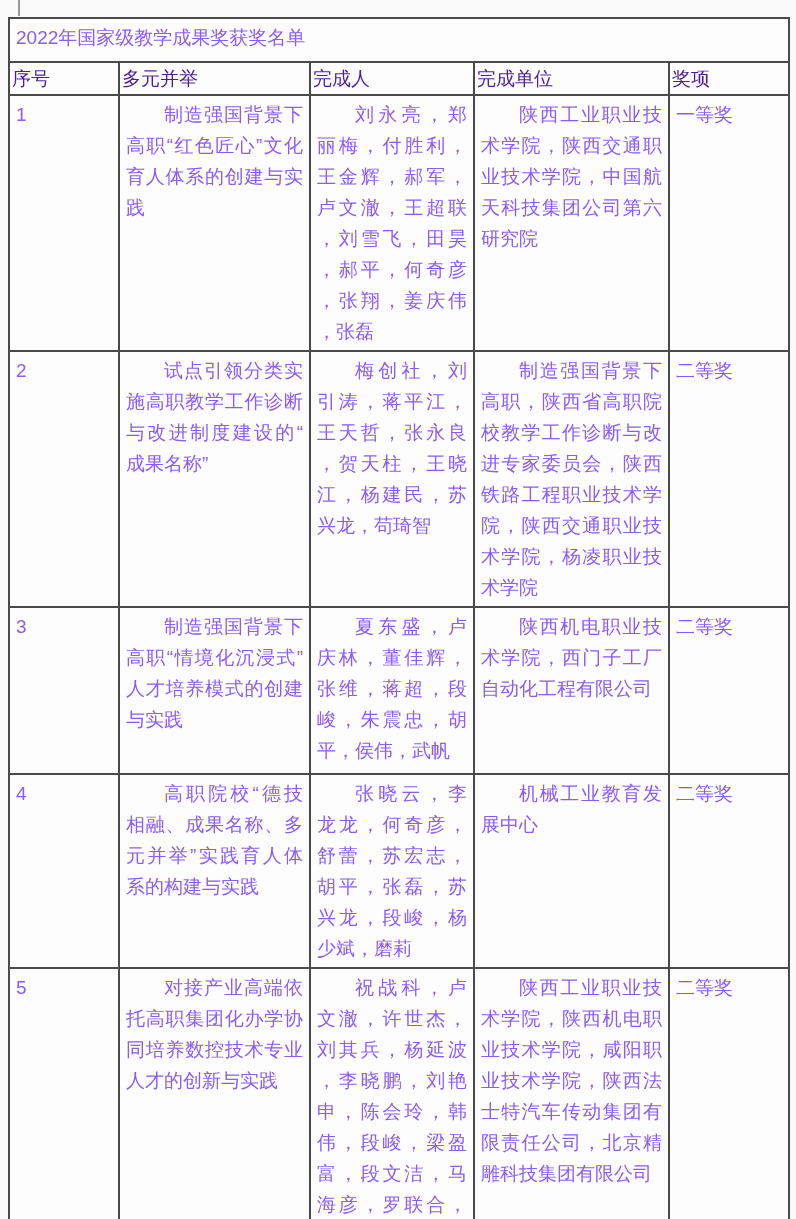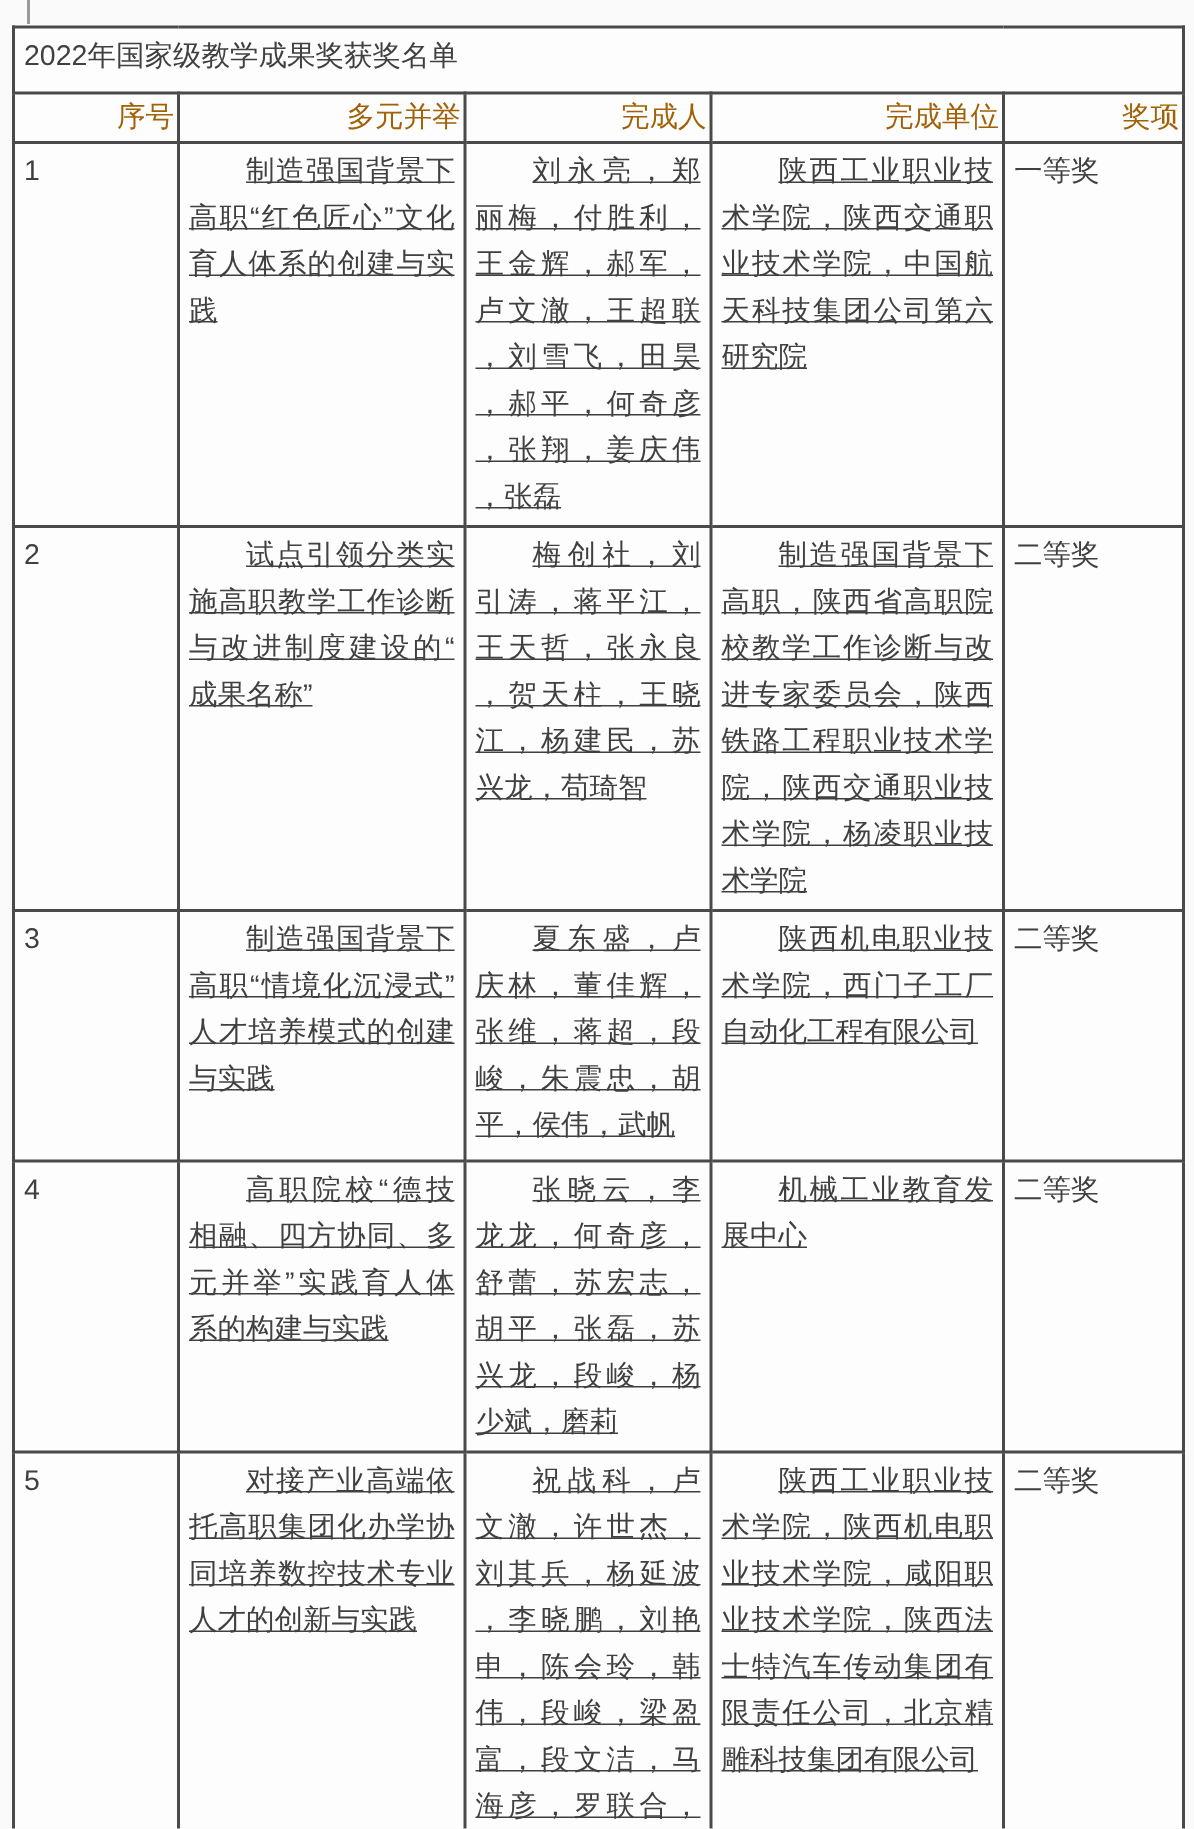--- a/index.html
+++ b/index.html
@@ -28,47 +28,46 @@
     border-collapse: collapse;
     table-layout: fixed;
     background: #fdfdfd;
   }
   table.awards td, table.awards th {
     border: 2px solid #4a4a4a;
     vertical-align: top;
     padding: 3px 6px;
     font-size: 19px;
     line-height: 31px;
-    color: #404040;
+    color: #8b5cf6;
     font-weight: normal;
     text-align: justify;
     text-justify: inter-character;
     word-break: break-all;
     line-break: anywhere;
     overflow: hidden;
   }
   td.title-cell {
     text-align: center;
     font-weight: bold;
     font-size: 24px;
     height: 36px;
     line-height: 36px;
     padding: 2px;
     color: #1c1c1c;
   }
   tr.header-row th {
-    text-align: right;
+    text-align: left;
     height: 27px;
     line-height: 27px;
     padding: 2px;
-    color: #a16207;
+    color: #4c1d95;
   }
   td.cell-name, td.cell-people, td.cell-org {
     text-indent: 2em;
-    text-decoration: underline;
   }
   td.cell-no, td.cell-award {
     text-align: left;
     text-indent: 0;
   }
   tr.row-1 td { height: 219px; }
   tr.row-2 td { height: 243px; }
   tr.row-3 td { height: 159px; }
   tr.row-4 td { height: 159px; }
   tr.row-5 td { height: 301px; }
@@ -113,21 +112,21 @@
     </tr>
     <tr class="row-3">
       <td class="cell-no">3</td>
       <td class="cell-name">制造强国背景下高职“情境化沉浸式”人才培养模式的创建与实践</td>
       <td class="cell-people">夏东盛，卢庆林，董佳辉，张维，蒋超，段峻，朱震忠，胡平，侯伟，武帆</td>
       <td class="cell-org">陕西机电职业技术学院，西门子工厂自动化工程有限公司</td>
       <td class="cell-award">二等奖</td>
     </tr>
     <tr class="row-4">
       <td class="cell-no">4</td>
-      <td class="cell-name">高职院校“德技相融、四方协同、多元并举”实践育人体系的构建与实践</td>
+      <td class="cell-name">高职院校“德技相融、成果名称、多元并举”实践育人体系的构建与实践</td>
       <td class="cell-people">张晓云，李龙龙，何奇彦，舒蕾，苏宏志，胡平，张磊，苏兴龙，段峻，杨少斌，磨莉</td>
       <td class="cell-org">机械工业教育发展中心</td>
       <td class="cell-award">二等奖</td>
     </tr>
     <tr class="row-5">
       <td class="cell-no">5</td>
       <td class="cell-name">对接产业高端依托高职集团化办学协同培养数控技术专业人才的创新与实践</td>
       <td class="cell-people">祝战科，卢文澈，许世杰，刘其兵，杨延波，李晓鹏，刘艳申，陈会玲，韩伟，段峻，梁盈富，段文洁，马海彦，罗联合，吴兵，朱瑨，王帅，魏康民，王彦宏，郝军，孙荣创</td>
       <td class="cell-org">陕西工业职业技术学院，陕西机电职业技术学院，咸阳职业技术学院，陕西法士特汽车传动集团有限责任公司，北京精雕科技集团有限公司</td>
       <td class="cell-award">二等奖</td>

